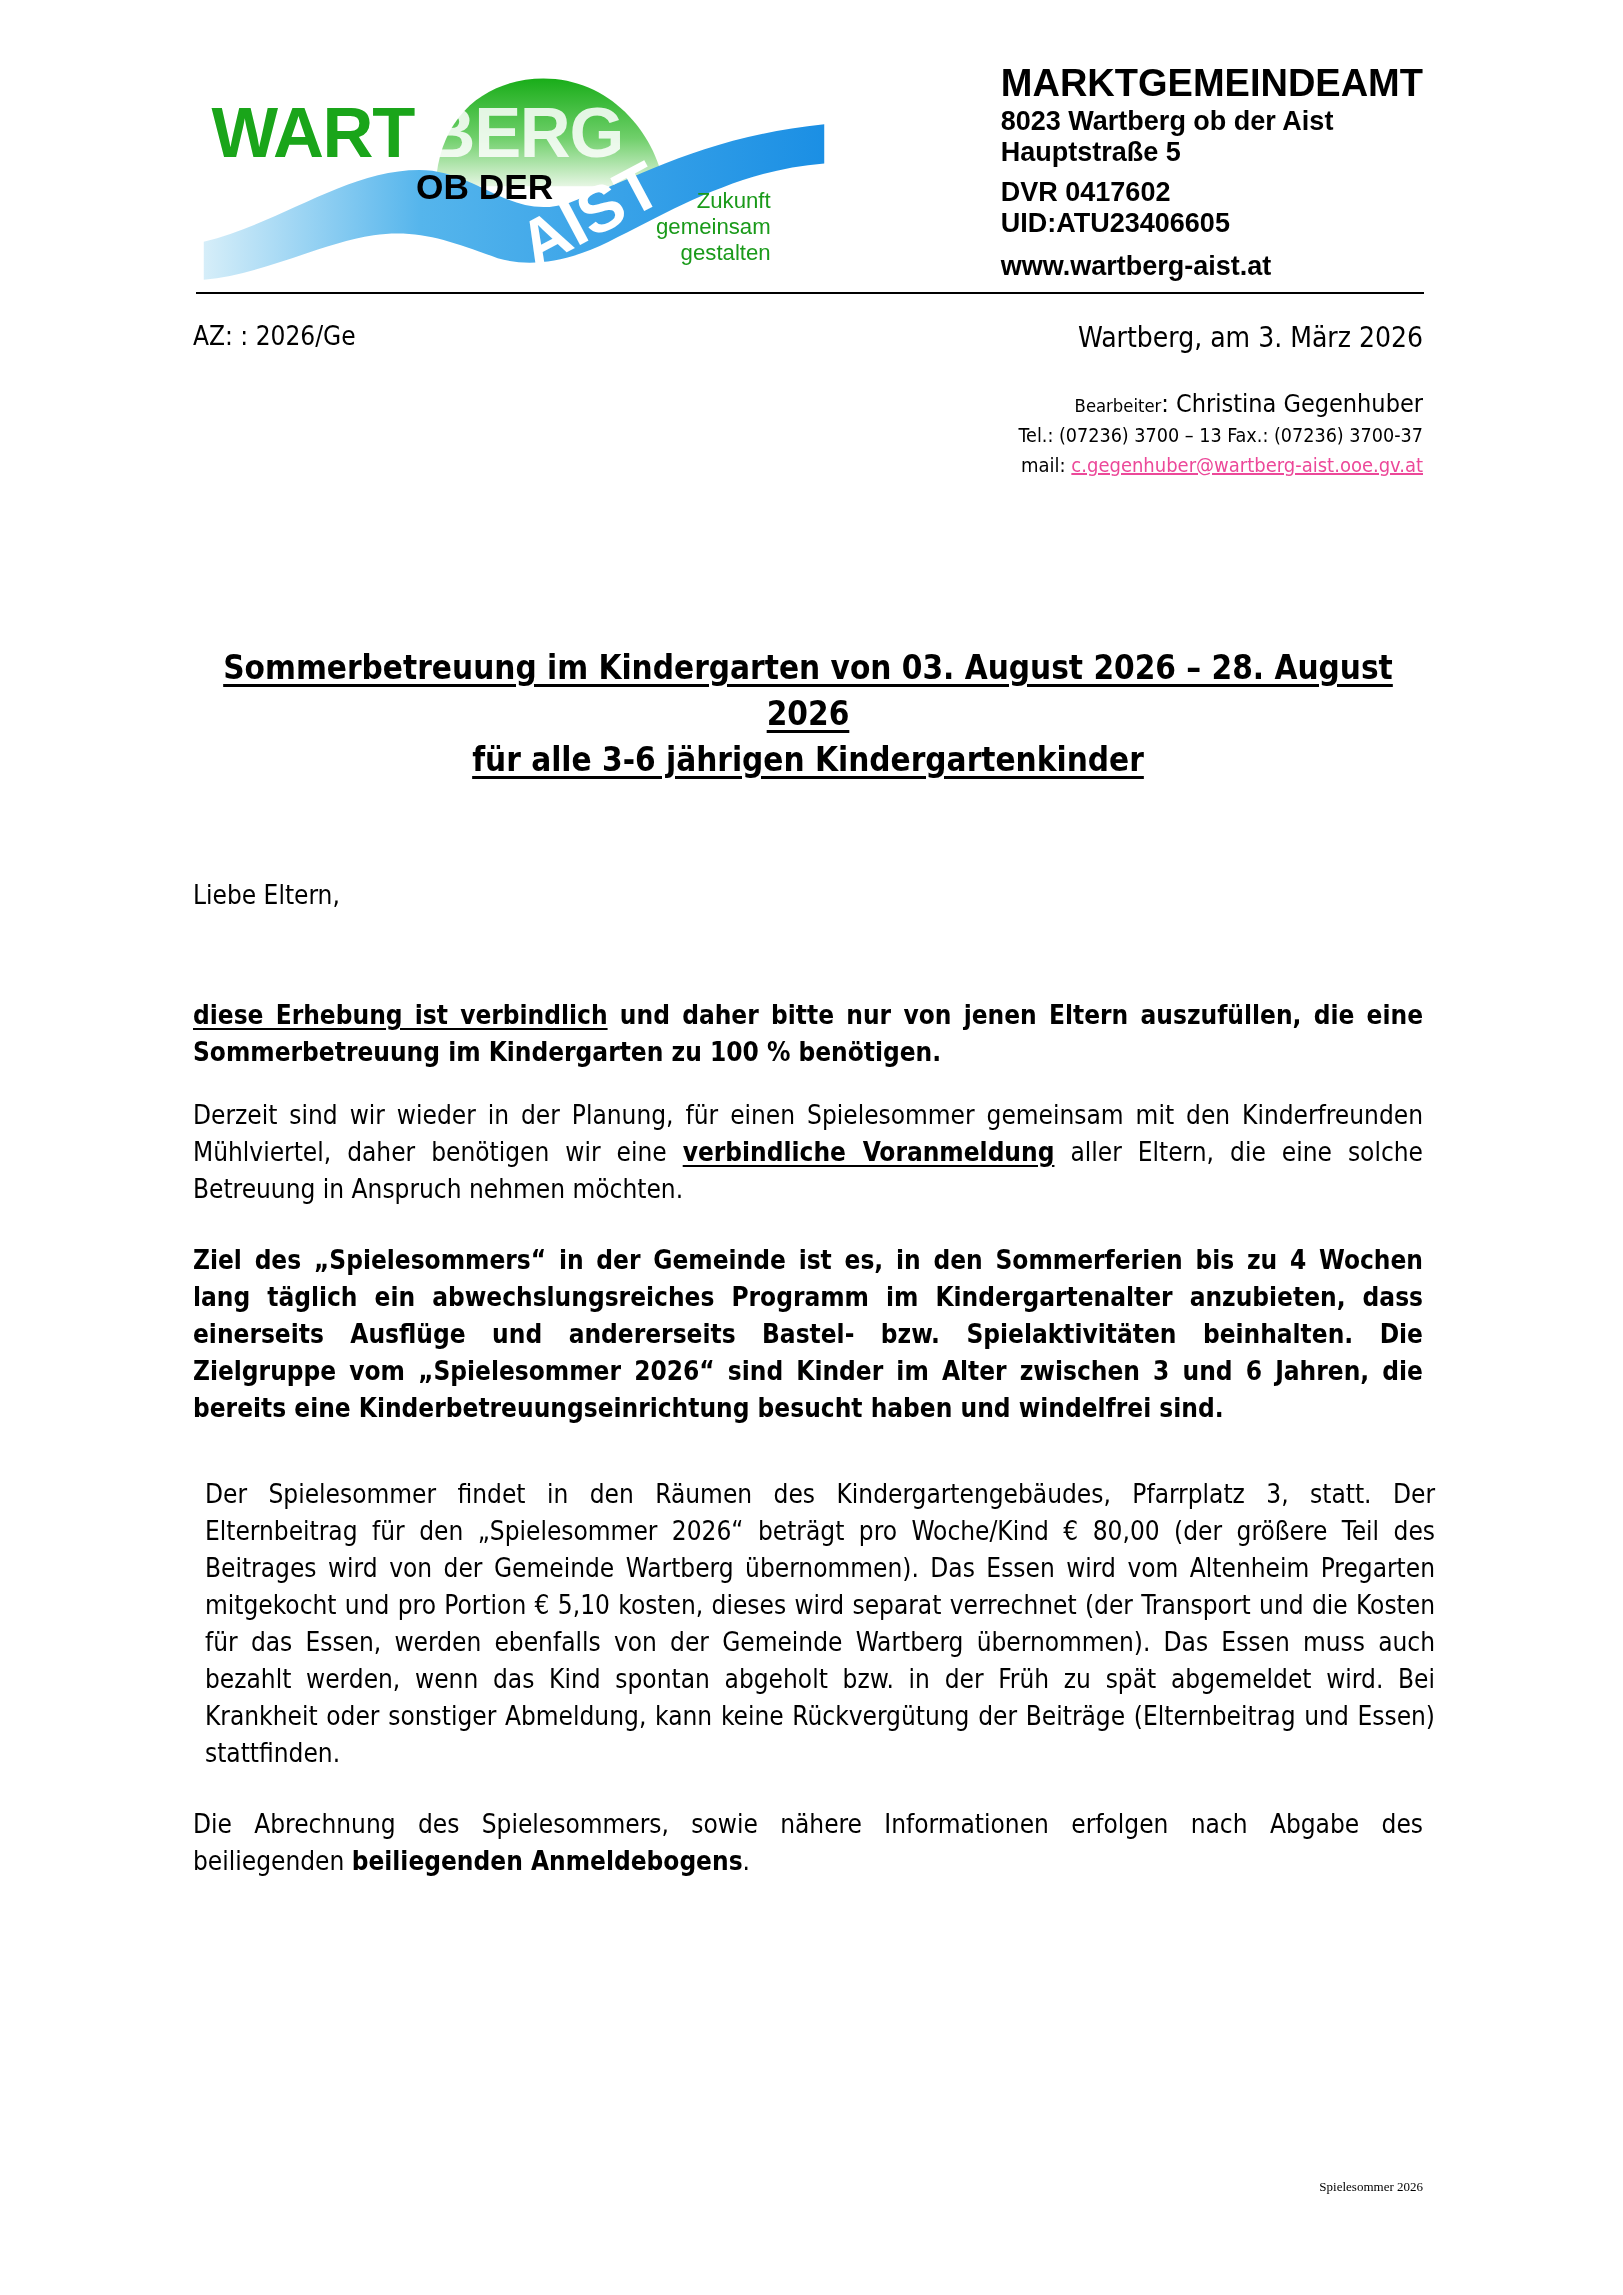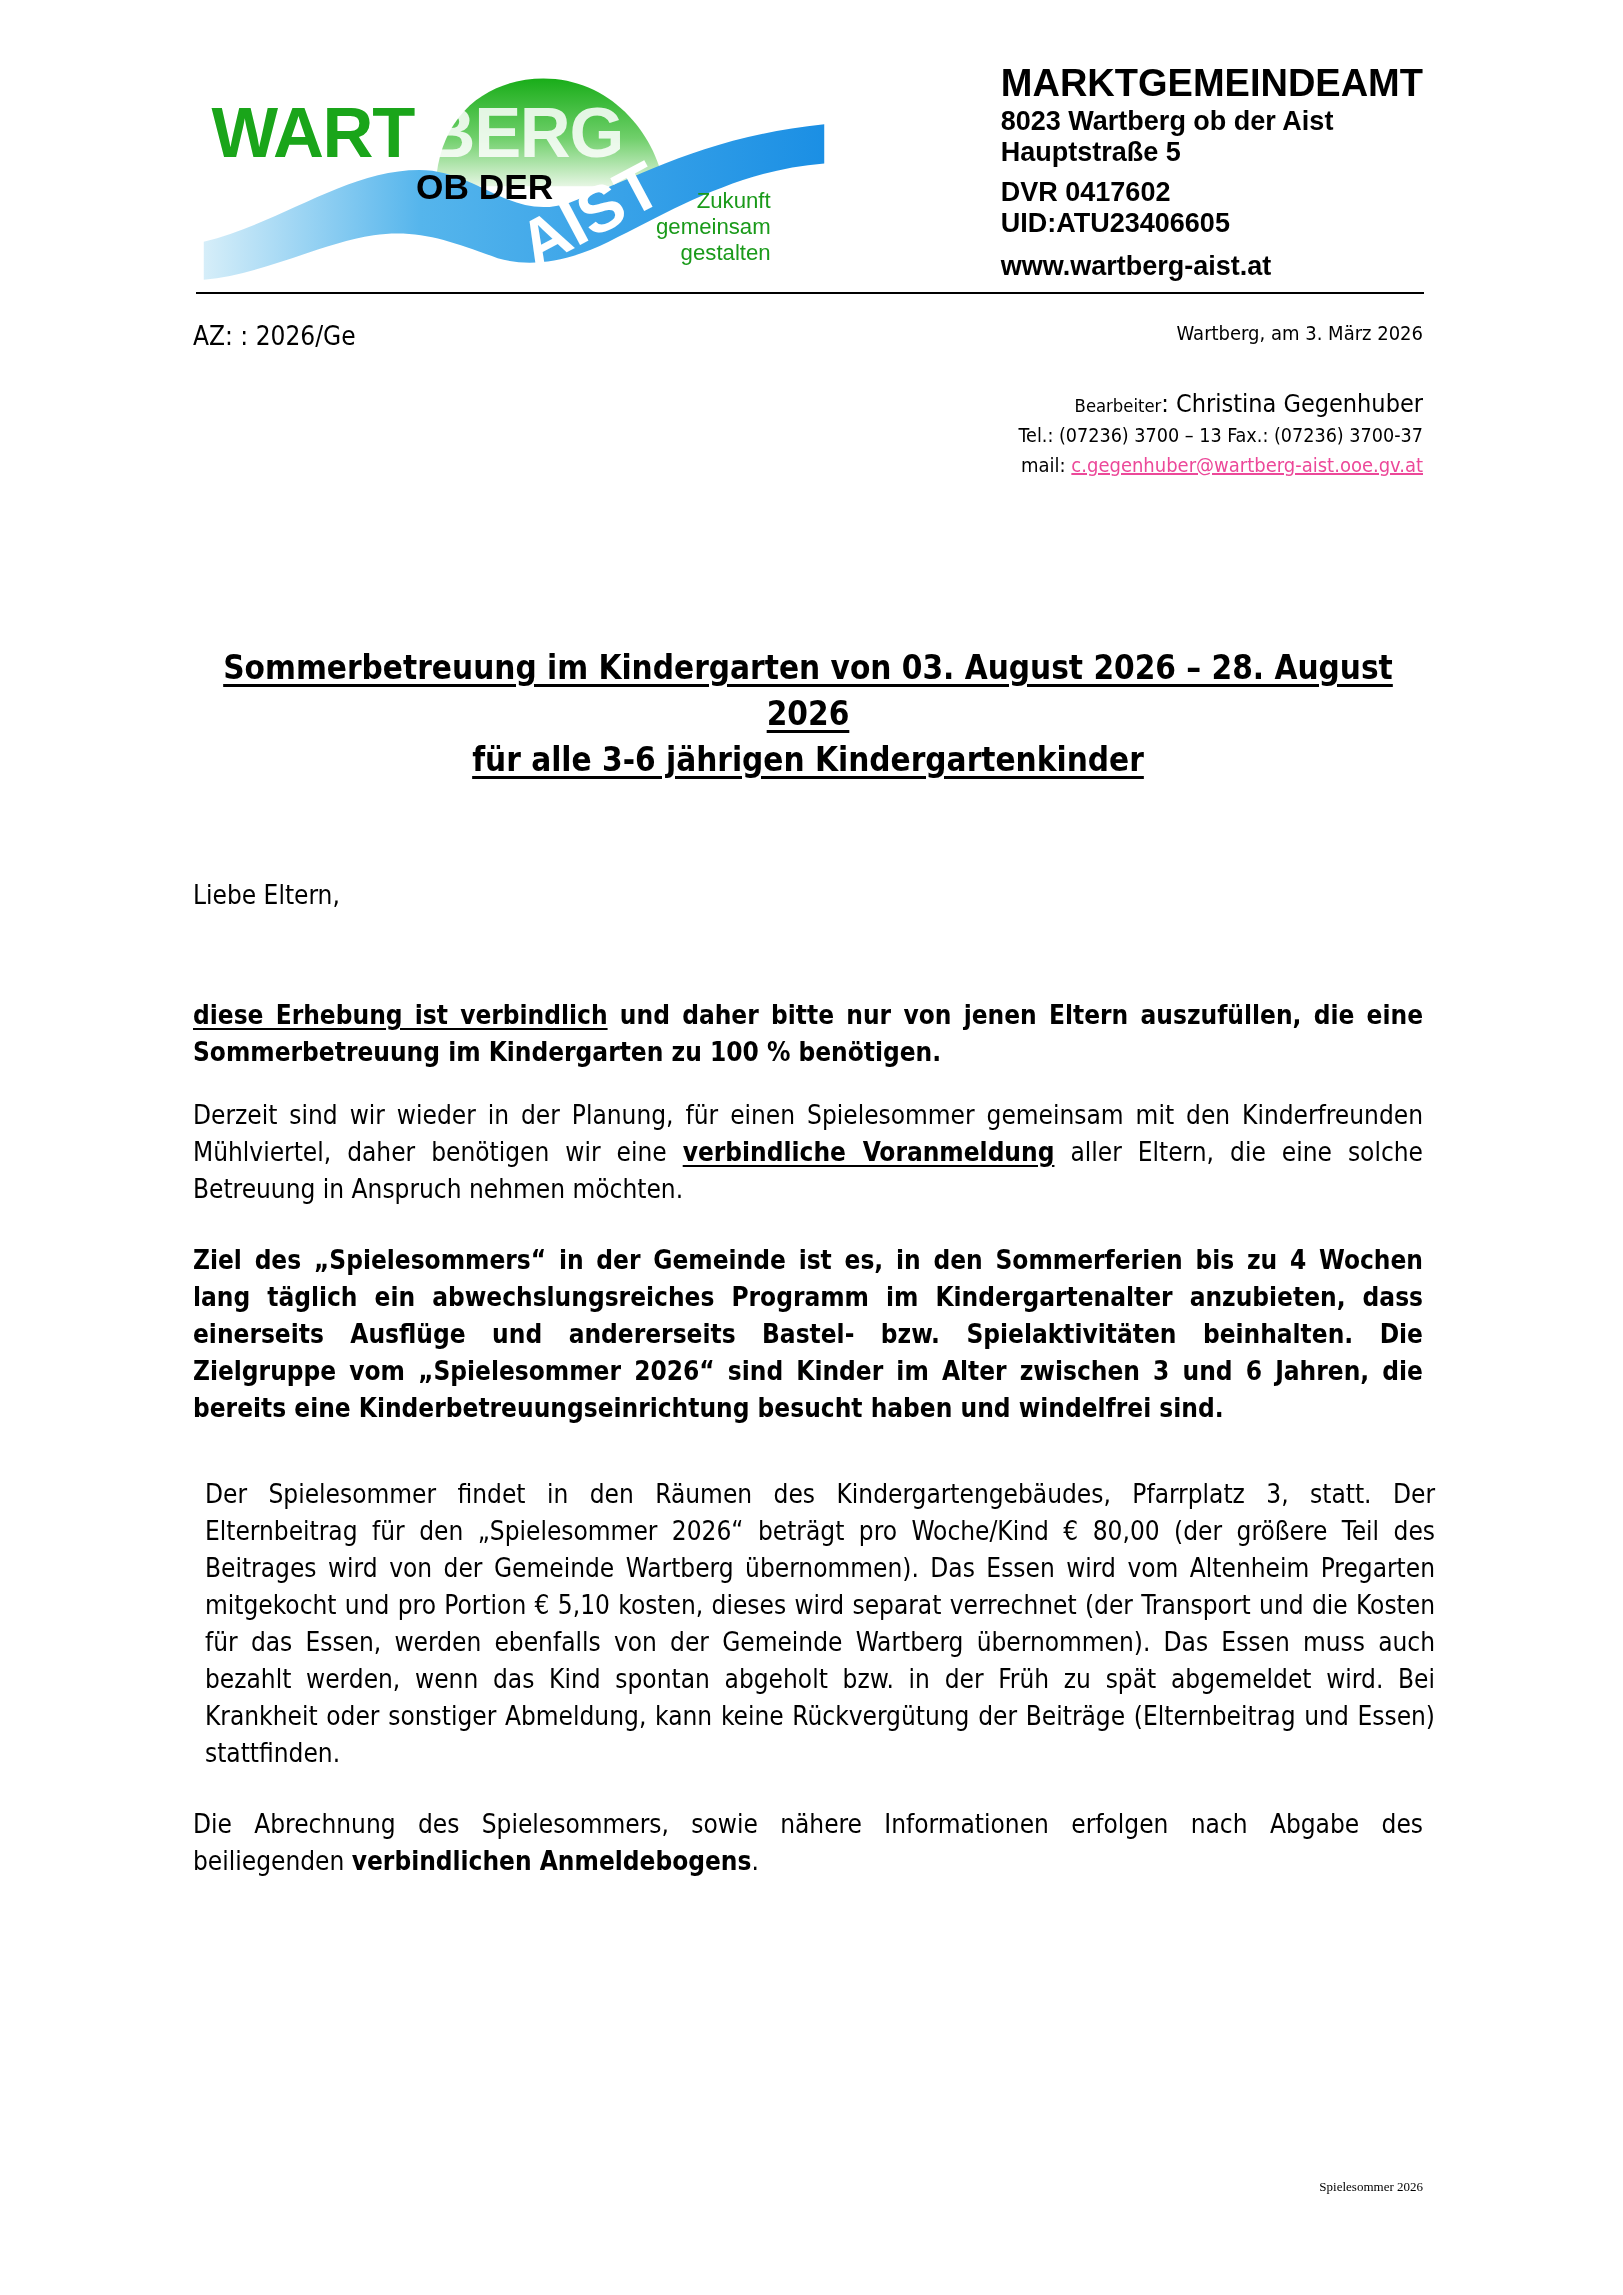--- a/index.html
+++ b/index.html
@@ -15,21 +15,21 @@
   .org { right:200px; top:60px; font-family:"Liberation Sans", sans-serif; font-weight:bold; }
   .org .name { font-size:38px; line-height:46px; letter-spacing:0px; }
   .org .l { font-size:27px; line-height:31px; }
   .org .gap { height:9.2px; }
   .org .gap2 { height:11.8px; }
   .hr { left:196px; top:292px; width:1228px; height:2px; background:#000; }
 
   
   .body-font { font-family:"DejaVu Sans Condensed","DejaVu Sans", sans-serif; }
   .az { left:193px; top:321px; font-size:26px; }
-  .date { right:200px; top:321px; font-size:20px; }
+  .date { right:200px; top:321px; font-size:28px; }
   .bearb { right:200px; top:389px; text-align:right; }
   .bearb .row1 { font-size:25px; line-height:30px; }
   .bearb .row1 .small { font-size:18.3px; }
   .bearb .row2 { font-size:19.6px; line-height:29px; }
   .bearb .row3 { font-size:20px; line-height:30px; }
   .bearb a { color:#ec4899; text-decoration:underline; }
 
   
   .title { left:193px; width:1230px; top:645px; text-align:center; font-weight:bold; font-size:33px; line-height:46px; }
   .title span { text-decoration:underline; text-decoration-thickness:2.6px; text-underline-offset:5.2px; }
@@ -116,16 +116,16 @@
 <div class="abs salut body-font">Liebe Eltern,</div>
 
 <div class="abs para p1 body-font"><b><span class="u">diese Erhebung ist verbindlich</span><span> und daher bitte nur von jenen Eltern auszufüllen, die eine Sommerbetreuung im Kindergarten zu 100 % benötigen.</span></b></div>
 
 <div class="abs para p2 body-font"><span>Derzeit sind wir wieder in der Planung, für einen Spielesommer gemeinsam mit den Kinderfreunden Mühlviertel, daher benötigen wir eine </span><b class="u">verbindliche Voranmeldung</b><span> aller Eltern, die eine solche Betreuung in Anspruch nehmen möchten.</span></div>
 
 <div class="abs para p3 body-font">Ziel des „Spielesommers“ in der Gemeinde ist es, in den Sommerferien bis zu 4 Wochen lang täglich ein abwechslungsreiches Programm im Kindergartenalter anzubieten, dass einerseits Ausflüge und andererseits Bastel- bzw. Spielaktivitäten beinhalten. Die Zielgruppe vom „Spielesommer 2026“ sind Kinder im Alter zwischen 3 und 6 Jahren, die bereits eine Kinderbetreuungseinrichtung besucht haben und windelfrei sind.</div>
 
 <div class="abs para p4 body-font">Der Spielesommer findet in den Räumen des Kindergartengebäudes, Pfarrplatz 3, statt. Der Elternbeitrag für den „Spielesommer 2026“ beträgt pro Woche/Kind € 80,00 (der größere Teil des Beitrages wird von der Gemeinde Wartberg übernommen).  Das Essen wird vom Altenheim Pregarten mitgekocht und pro Portion € 5,10 kosten, dieses wird separat verrechnet (der Transport und die Kosten für das Essen, werden ebenfalls von der Gemeinde Wartberg übernommen). Das Essen muss auch bezahlt werden, wenn das Kind spontan abgeholt bzw. in der Früh zu spät abgemeldet wird. Bei Krankheit oder sonstiger Abmeldung, kann keine Rückvergütung der Beiträge (Elternbeitrag und Essen) stattfinden.</div>
 
-<div class="abs para p5 body-font"><span>Die Abrechnung des Spielesommers, sowie nähere Informationen erfolgen nach Abgabe des beiliegenden </span><b>verbindlichen Anmeldebogens</b><span>.</span></div>
+<div class="abs para p5 body-font"><span>Die Abrechnung des Spielesommers, sowie nähere Informationen erfolgen nach Abgabe des beiliegenden </span><b>beiliegenden Anmeldebogens</b><span>.</span></div>
 
 <div class="abs footer">Spielesommer 2026</div>
 
 
 </body></html>

